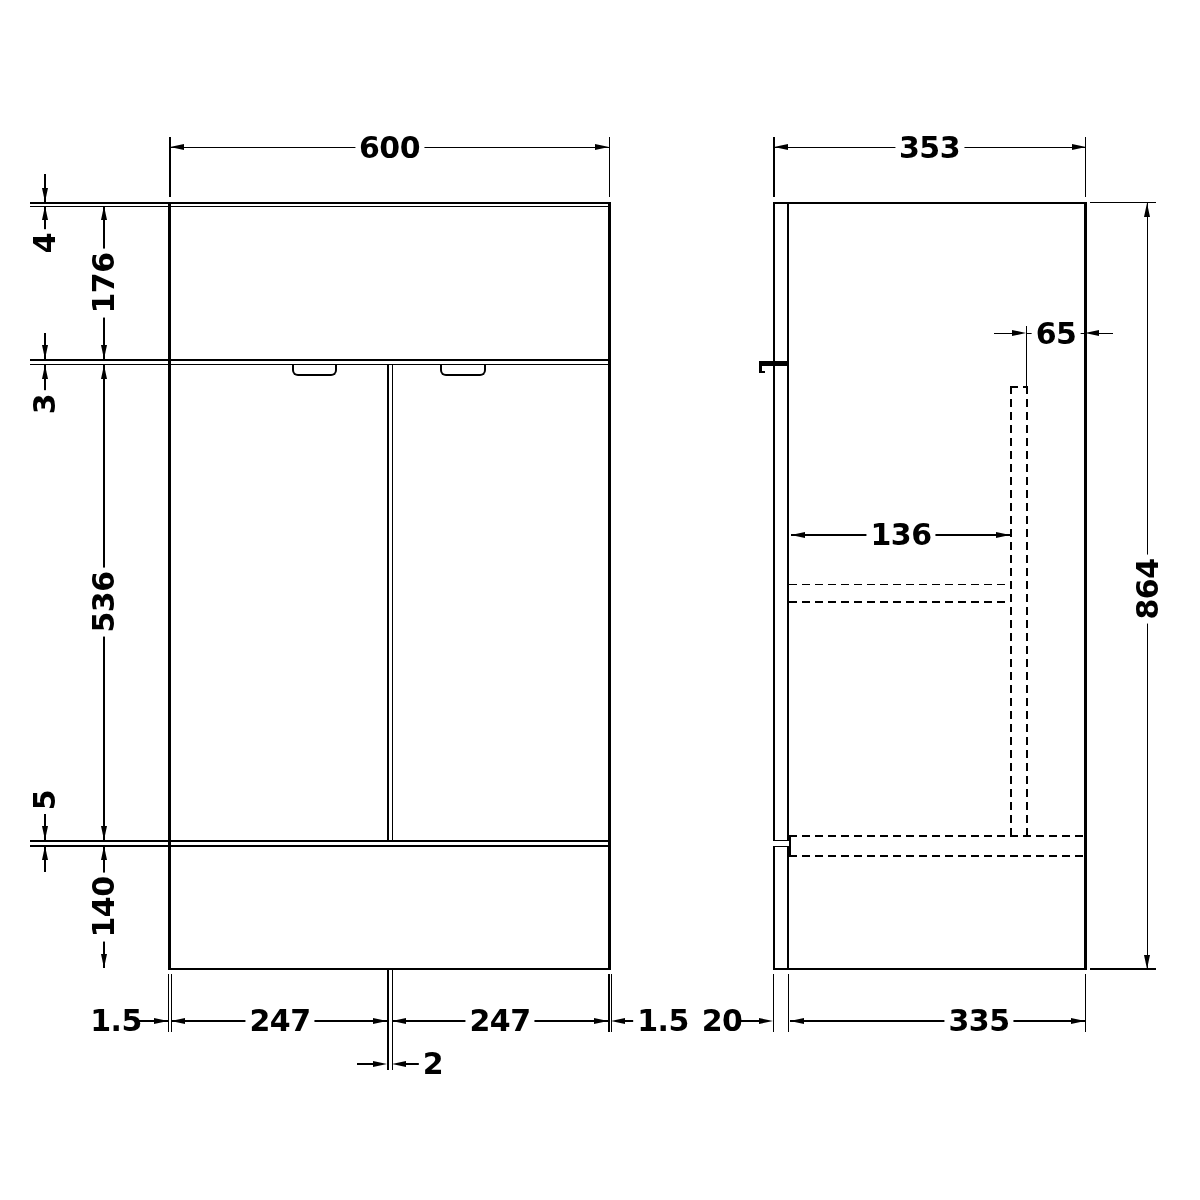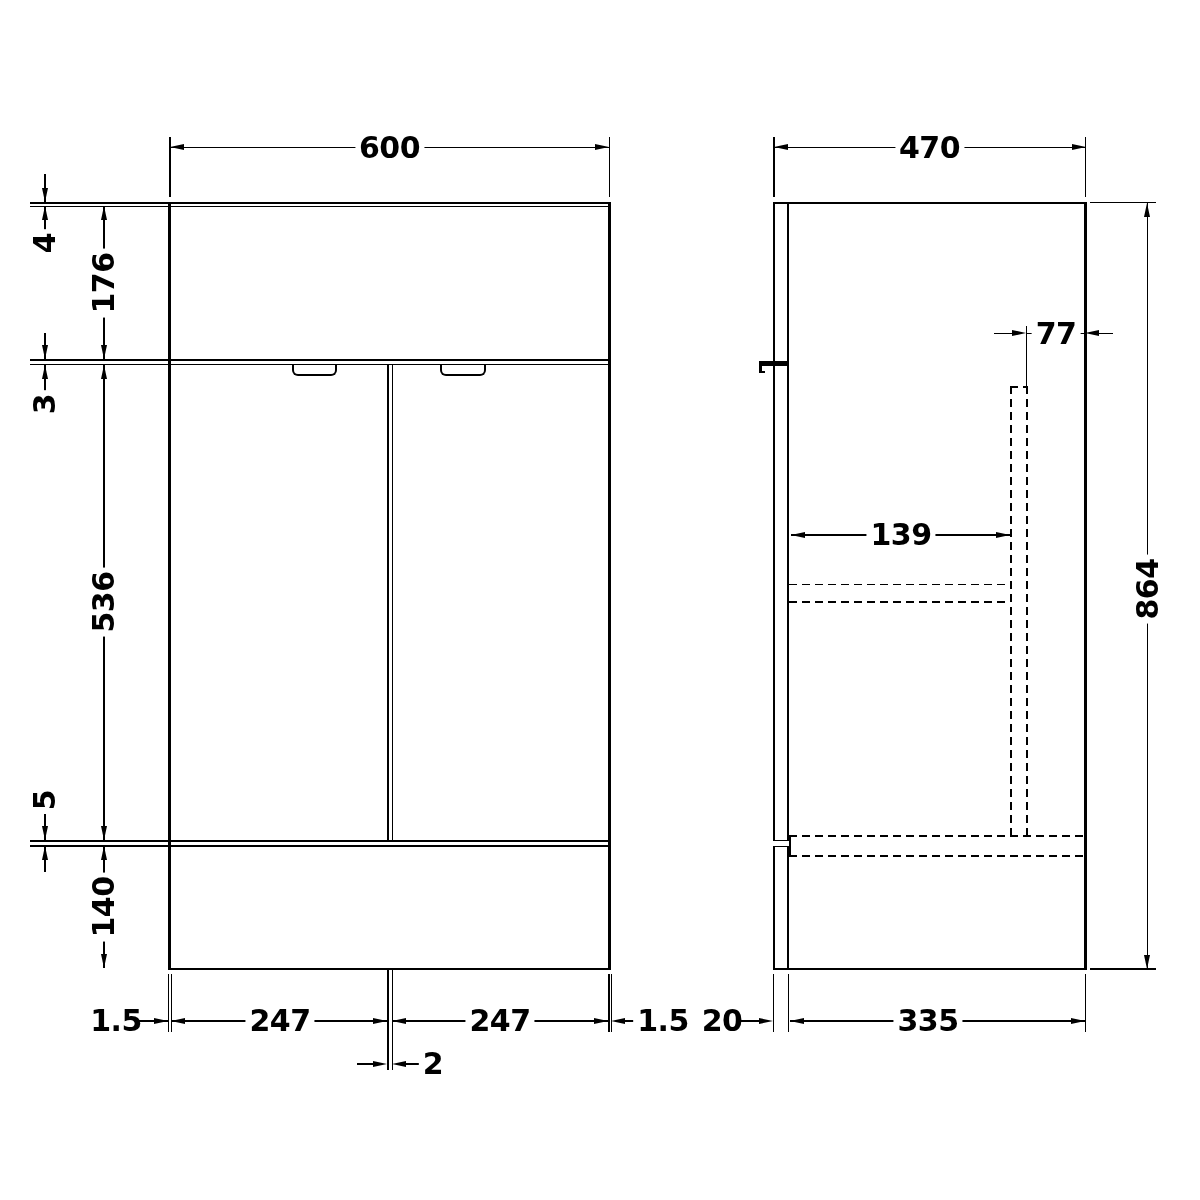--- a/index.html
+++ b/index.html
@@ -137,48 +137,48 @@
   <div class="dsh-h" style="left:789px;top:601px;width:221.2px;height:1.6px;"></div>
   <div class="dsh-h" style="left:789px;top:835.2px;width:295.4px;height:1.6px;"></div>
   <div class="dsh-h" style="left:789px;top:855px;width:295.4px;height:1.6px;"></div>
   <div class="ln" style="left:789px;top:835.2px;width:1.8px;height:21.4px;"></div>
 
   <div class="ln" style="left:773.3px;top:137px;width:1.4px;height:60px;"></div>
   <div class="ln" style="left:1085px;top:137px;width:1.4px;height:60px;"></div>
   <div class="ln" style="left:774px;top:147.1px;width:311px;height:1.4px;"></div>
   <div class="ar ar-l" style="left:774px;top:144.3px;"></div>
   <div class="ar ar-r" style="left:1071.6px;top:144.3px;"></div>
-  <div class="dt" style="left:929.5px;top:148px;">470</div>
+  <div class="dt" style="left:929.5px;top:148px;">353</div>
 
   <div class="ln" style="left:1089.5px;top:201.6px;width:66.5px;height:1.4px;"></div>
   <div class="ln" style="left:1089.5px;top:968.2px;width:66.5px;height:1.4px;"></div>
   <div class="ln" style="left:1146.8px;top:202.5px;width:1.4px;height:766.5px;"></div>
   <div class="ar ar-u" style="left:1144px;top:202.5px;"></div>
   <div class="ar ar-d" style="left:1144px;top:954.9px;"></div>
   <div class="dt rot" style="left:1147.5px;top:589px;">864</div>
 
   <div class="ln" style="left:994px;top:332.8px;width:18.5px;height:1.4px;"></div>
   <div class="ar ar-r" style="left:1012.2px;top:330px;"></div>
   <div class="ln" style="left:1025.6px;top:326px;width:1.4px;height:59.5px;"></div>
   <div class="ln" style="left:1027px;top:332.8px;width:57.5px;height:1.4px;"></div>
   <div class="ar ar-l" style="left:1084.5px;top:330px;"></div>
   <div class="ln" style="left:1098.5px;top:332.8px;width:14.5px;height:1.4px;"></div>
-  <div class="dt" style="left:1056px;top:333.5px;">77</div>
+  <div class="dt" style="left:1056px;top:333.5px;">65</div>
 
   <div class="ln" style="left:790.5px;top:534.3px;width:220px;height:1.4px;"></div>
   <div class="ar ar-l" style="left:790.6px;top:531.5px;"></div>
   <div class="ar ar-r" style="left:996.4px;top:531.5px;"></div>
-  <div class="dt" style="left:901px;top:535px;">139</div>
+  <div class="dt" style="left:901px;top:535px;">136</div>
 
   <div class="ln" style="left:772.8px;top:974px;width:1.4px;height:58px;"></div>
   <div class="ln" style="left:787.6px;top:974px;width:1.4px;height:58px;"></div>
   <div class="ln" style="left:1084.6px;top:974px;width:1.4px;height:58px;"></div>
 
   <div class="dt" style="left:722px;top:1021px;">20</div>
   <div class="ln" style="left:741px;top:1020.3px;width:18px;height:1.4px;"></div>
   <div class="ar ar-r" style="left:758.8px;top:1017.5px;"></div>
 
   <div class="ln" style="left:789.5px;top:1020.3px;width:295.5px;height:1.4px;"></div>
   <div class="ar ar-l" style="left:789.6px;top:1017.5px;"></div>
   <div class="ar ar-r" style="left:1070.8px;top:1017.5px;"></div>
-  <div class="dt" style="left:928px;top:1021px;">335</div>
+  <div class="dt" style="left:979px;top:1021px;">335</div>
 
 </div>
 
 </body></html>

